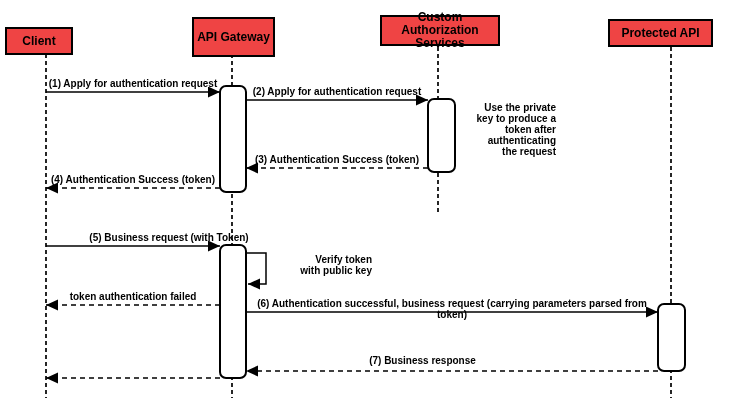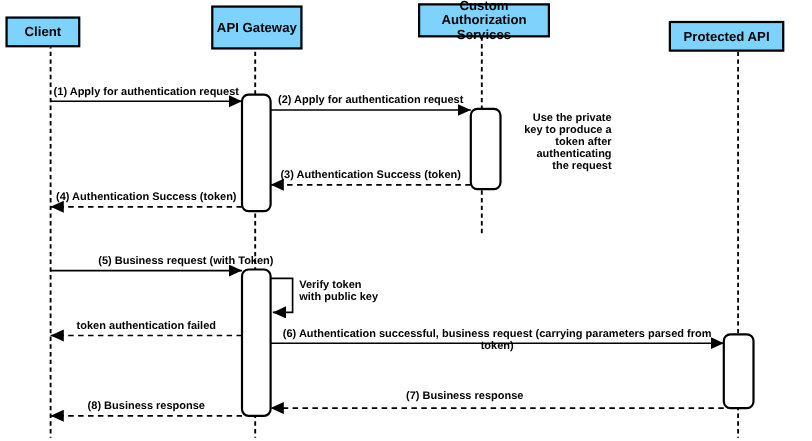--- a/index.html
+++ b/index.html
@@ -17,42 +17,43 @@
   }
   .diagram svg {
     position: absolute;
     left: 0;
     top: 0;
   }
   .actor-box {
     position: absolute;
     box-sizing: border-box;
     border: 2px solid #000000;
-    background: #7dd3fc;
+    background: #ef4444;
     display: flex;
     align-items: center;
     justify-content: center;
     text-align: center;
     font-size: 12px;
     font-weight: bold;
     color: #000000;
     line-height: 13px;
     padding: 1px 2px;
+    margin-top: 12px;
   }
   .msg-label {
     position: absolute;
     font-size: 10px;
     font-weight: bold;
     color: #000000;
     text-align: center;
     white-space: pre-line;
     line-height: 11px;
   }
   .msg-label.left {
-    text-align: left;
+    text-align: right;
   }
   .note-text {
     position: absolute;
     font-size: 10px;
     font-weight: bold;
     color: #000000;
     text-align: right;
     white-space: pre-line;
     line-height: 11px;
   }
@@ -93,35 +94,34 @@
 
   <div class="actor-box" style="left:5px; top:15px; width:68px; height:28px;">
     <span>Client</span>
   </div>
   <div class="actor-box" style="left:192px; top:5px; width:83px; height:40px;">
     <span>API Gateway</span>
   </div>
   <div class="actor-box" style="left:380px; top:3px; width:120px; height:31px;">
     <span>Custom Authorization Services</span>
   </div>
-  <div class="actor-box" style="left:608px; top:19px; width:105px; height:28px;">
+  <div class="actor-box" style="left:608px; top:7px; width:105px; height:28px;">
     <span>Protected API</span>
   </div>
 
   <div class="msg-label" style="left:46px; top:78px; width:174px;">(1) Apply for authentication request</div>
   <div class="msg-label" style="left:246px; top:86px; width:182px;">(2) Apply for authentication request</div>
   <div class="msg-label" style="left:246px; top:154px; width:182px;">(3) Authentication Success (token)</div>
   <div class="msg-label" style="left:46px; top:174px; width:174px;">(4) Authentication Success (token)</div>
   <div class="msg-label" style="left:46px; top:232px; width:174px;margin-left:36px;">(5) Business request (with Token)</div>
   <div class="msg-label left" style="left:272px; top:254px; width:100px;">Verify token
 with public key</div>
   <div class="msg-label" style="left:46px; top:291px; width:174px;">token authentication failed</div>
   <div class="msg-label" style="left:246px; top:298px; width:412px;">(6) Authentication successful, business request (carrying parameters parsed from token)</div>
   <div class="msg-label" style="left:246px; top:355px; width:353px;">(7) Business response</div>
-  <div class="msg-label" style="left:46px; top:364px; width:174px;">(8) Business response</div>
 
   <div class="note-text" style="left:461px; top:102px; width:95px;">Use the private
 key to produce a
 token after
 authenticating
 the request</div>
 
 </div>
 
 </body></html>

